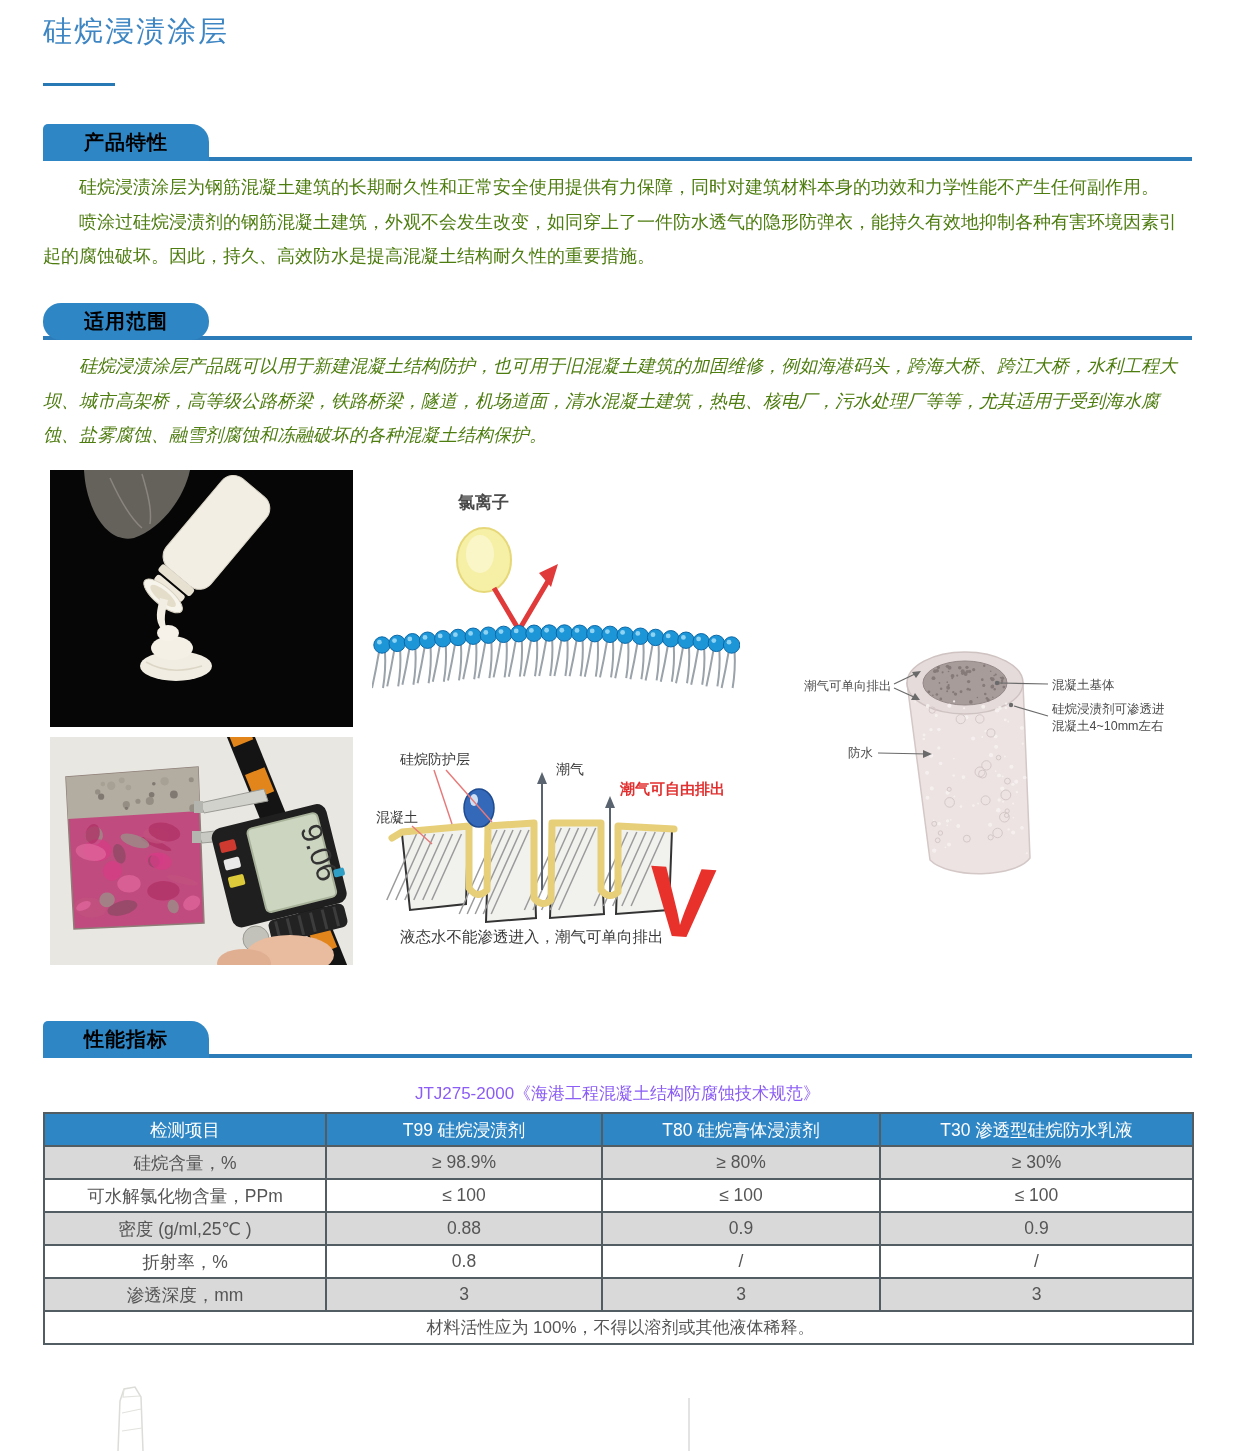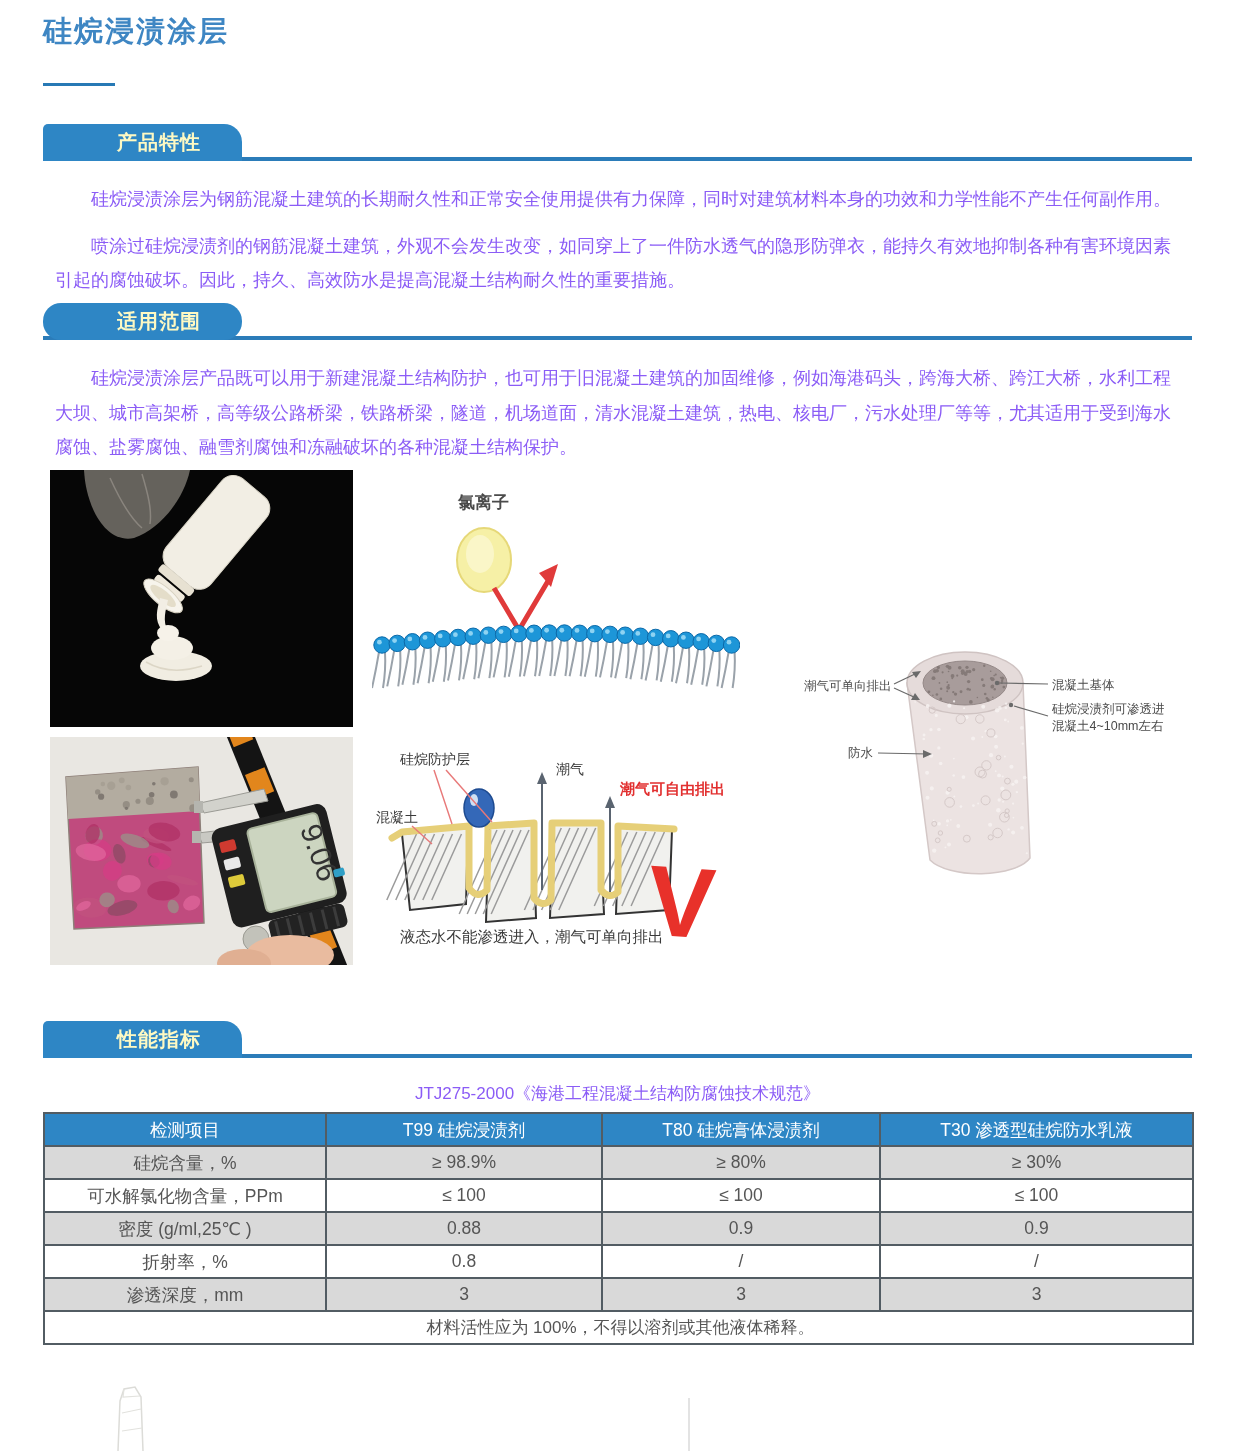--- a/index.html
+++ b/index.html
@@ -1,26 +1,26 @@
 <!DOCTYPE html>
 <html><head>
 <meta charset="utf-8">
 <style>
   html,body{margin:0;padding:0;background:#ffffff;}
   body{width:1235px;height:1451px;position:relative;overflow:hidden;
        font-family:"Liberation Sans","DejaVu Sans",sans-serif;color:#4f4f4f;}
   .abs{position:absolute;}
-  .page-title{left:43px;top:12px;font-size:29px;font-weight:bold;color:#3e86c3;letter-spacing:2px;}
+  .page-title{left:43px;top:12px;font-size:29px;font-weight:normal;color:#3e86c3;letter-spacing:2px;}
   .title-dash{left:43px;top:83px;width:72px;height:3px;background:#2779b5;}
   .sec-line{height:4px;width:1149px;left:43px;background:#2b7cb9;}
   .sec-tab{left:43px;width:166px;height:37px;background:#2e86c5;border-radius:5px 18px 0 0;
-           display:flex;align-items:center;justify-content:center;color:#fef9c3;
-           font-size:20px;font-weight:bold;letter-spacing:1px;padding-left:33px;}
+           display:flex;align-items:center;justify-content:center;color:#000000;
+           font-size:20px;font-weight:bold;letter-spacing:1px;}
   .para-block{left:43px;width:1149px;}
-  .para-block p{margin:12px;text-indent:2em;font-size:18px;line-height:34.5px;color:#8b5cf6;}
+  .para-block p{margin:0;text-indent:2em;font-size:18px;line-height:34.5px;color:#4d7c0f;}
   .img-box{overflow:hidden;}
   .caption{left:43px;top:1082px;width:1149px;text-align:center;font-size:17px;color:#8b5cf6;}
   table.perf{left:43px;top:1112px;width:1149px;position:absolute;border-collapse:collapse;table-layout:fixed;}
   table.perf th,table.perf td{border:2px solid #525c63;height:31px;text-align:center;
     font-size:17.5px;padding:0 4px;overflow:hidden;white-space:nowrap;}
   table.perf th{background:#2e86c5;color:#ffffff;font-weight:normal;font-size:17.5px;}
   table.perf td{color:#555555;}
   table.perf tbody tr:nth-child(odd){background:#d9d9d9;}
   table.perf tbody tr:nth-child(even){background:#ffffff;}
   table.perf td.foot{text-align:center;padding-left:8px;font-size:17px;}
@@ -40,21 +40,21 @@
 </div>
 <div class="abs para-block" style="top:170px;">
   <p>硅烷浸渍涂层为钢筋混凝土建筑的长期耐久性和正常安全使用提供有力保障，同时对建筑材料本身的功效和力学性能不产生任何副作用。</p>
   <p>喷涂过硅烷浸渍剂的钢筋混凝土建筑，外观不会发生改变，如同穿上了一件防水透气的隐形防弹衣，能持久有效地抑制各种有害环境因素引起的腐蚀破坏。因此，持久、高效防水是提高混凝土结构耐久性的重要措施。</p>
 </div>
 
 <div class="abs sec-line" style="top:336px;"></div>
 <div class="abs sec-tab" style="top:303px;border-radius:18px;">
   <span>适用范围</span>
 </div>
-<div class="abs para-block" style="top:349px;">
+<div class="abs para-block" style="top:349px;font-style:italic;">
   <p>硅烷浸渍涂层产品既可以用于新建混凝土结构防护，也可用于旧混凝土建筑的加固维修，例如海港码头，跨海大桥、跨江大桥，水利工程大坝、城市高架桥，高等级公路桥梁，铁路桥梁，隧道，机场道面，清水混凝土建筑，热电、核电厂，污水处理厂等等，尤其适用于受到海水腐蚀、盐雾腐蚀、融雪剂腐蚀和冻融破坏的各种混凝土结构保护。</p>
 </div>
 
 <div class="abs img-box" style="left:50px;top:470px;width:303px;height:257px;">
 <svg width="303" height="257" viewBox="0 0 303 257">
   <rect x="0" y="0" width="303" height="257" fill="#060606"></rect>
   <path d="M34,0 L140,0 C134,28 112,58 84,68 C56,74 36,38 34,0 Z" fill="#6e6a64" opacity="0.92"></path>
   <path d="M60,8 C70,30 80,48 92,58" stroke="#8a857e" stroke-width="1.5" fill="none"></path>
   <path d="M92,4 C98,24 102,40 100,54" stroke="#8a857e" stroke-width="1.5" fill="none"></path>
   <g transform="rotate(40 160 70)">

